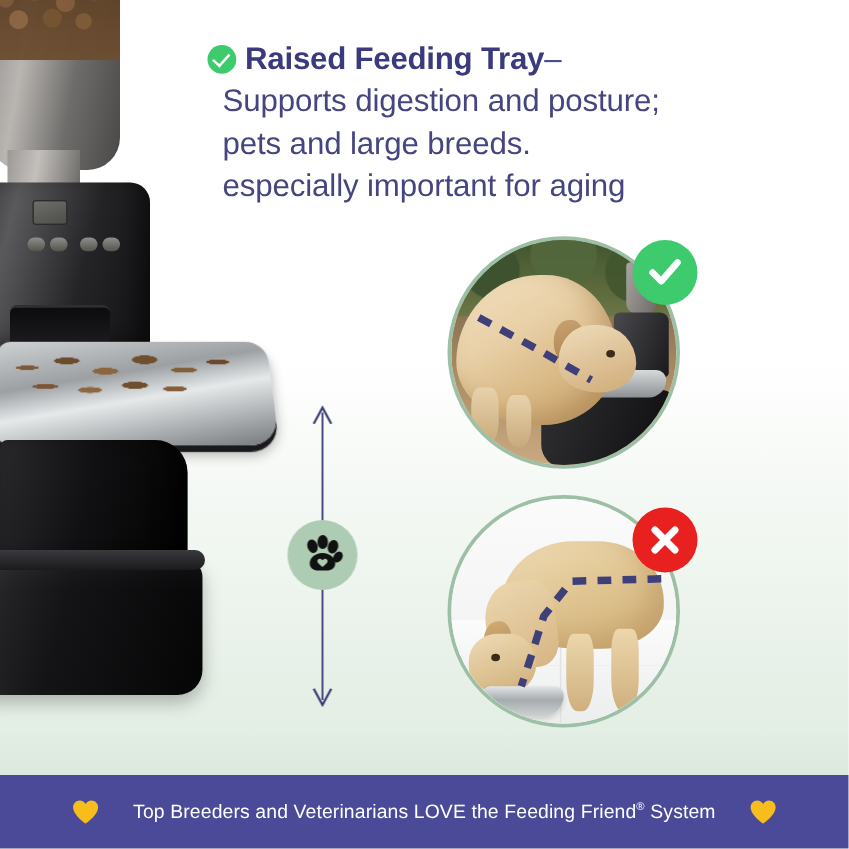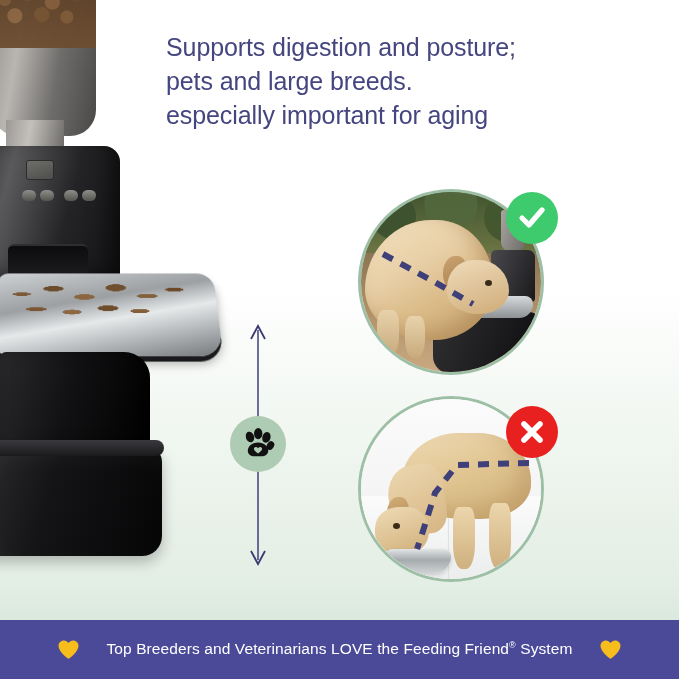--- a/index.html
+++ b/index.html
@@ -33,21 +33,21 @@
   .check-inline::after {
     content:""; position:absolute;
     left:7px; top:4px; width:6px; height:11px;
     border:solid #ffffff; border-width:0 2.6px 2.6px 0;
     transform:rotate(42deg);
   }
   .headline-strong { font-weight:bold; color:#3a3a7d; letter-spacing:-0.2px; }
   .headline-dash { font-weight:normal; color:#4a4a86; }
   .headline-body {
     font-size:25px; line-height:34px; color:#45457f;
-    font-weight:400; letter-spacing:-0.1px;
+    font-weight:400; letter-spacing:-0.1px;margin-left:12px;
   }
 
   
   .product { position:absolute; left:-10px; top:-6px; width:250px; height:600px; }
 
   .hopper {
     position:absolute; left:2px; top:-8px; width:104px; height:150px;
     background:linear-gradient(100deg,#8e8c8a 0%, #b9b6b2 28%, #6f6d6b 62%, #4a4846 100%);
     border-radius:6px 10px 26px 26px;
   }
@@ -312,20 +312,23 @@
     <div class="tray">
       <div class="tray-kibble"></div>
     </div>
     <div class="pedestal"></div>
     <div class="basin">
       <div class="basin-lip"></div>
     </div>
   </div>
 
   <div class="headline-block">
+    <div class="headline-line1">
+      <span class="check-inline"></span><span class="headline-strong">Raised Feeding Tray</span><span class="headline-dash">–</span>
+    </div>
     <div class="headline-body">Supports digestion and posture;</div>
     <div class="headline-body">pets and large breeds.</div>
     <div class="headline-body">especially important for aging</div>
   </div>
 
   <div class="indicator">
     <svg class="arrow-svg" width="60" height="258" viewBox="0 0 60 258">
       <line x1="36" y1="14" x2="36" y2="244" stroke="#4a4a85" stroke-width="1.6"></line>
       <polyline points="29,23 36,10 43,23" fill="none" stroke="#3b3b74" stroke-width="1.8"></polyline>
       <polyline points="29,235 36,248 43,235" fill="none" stroke="#3b3b74" stroke-width="1.8"></polyline>

